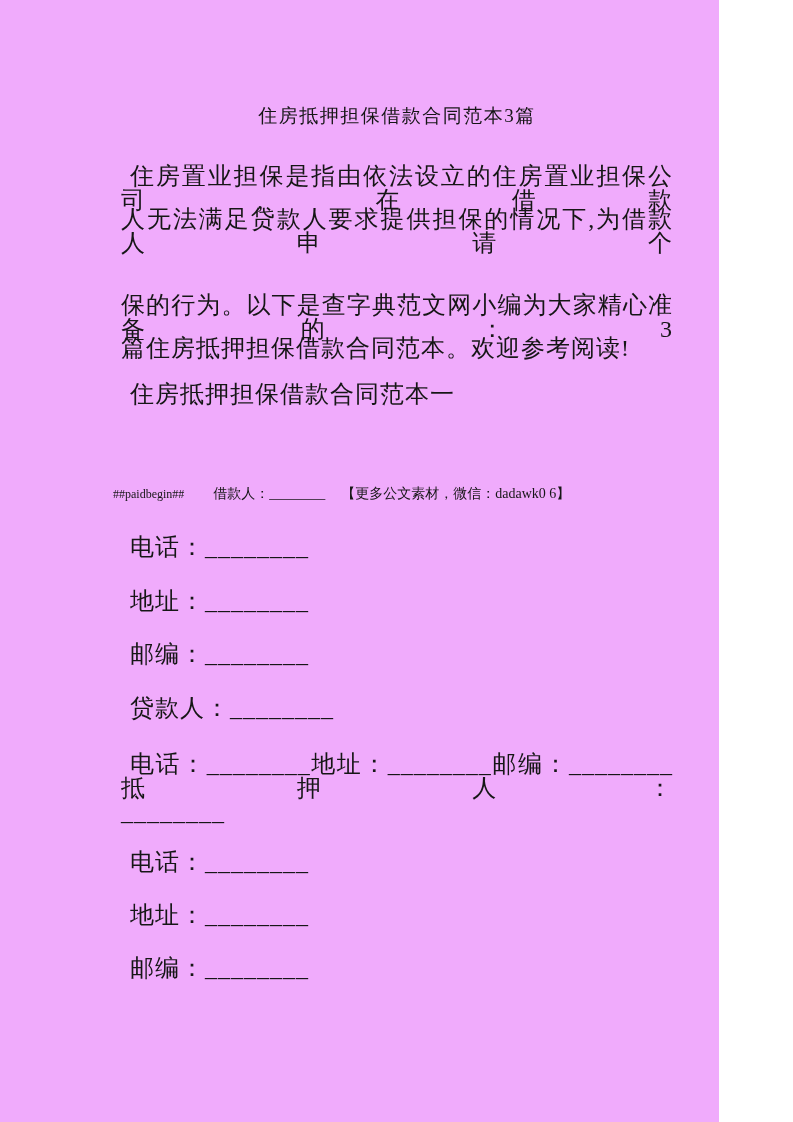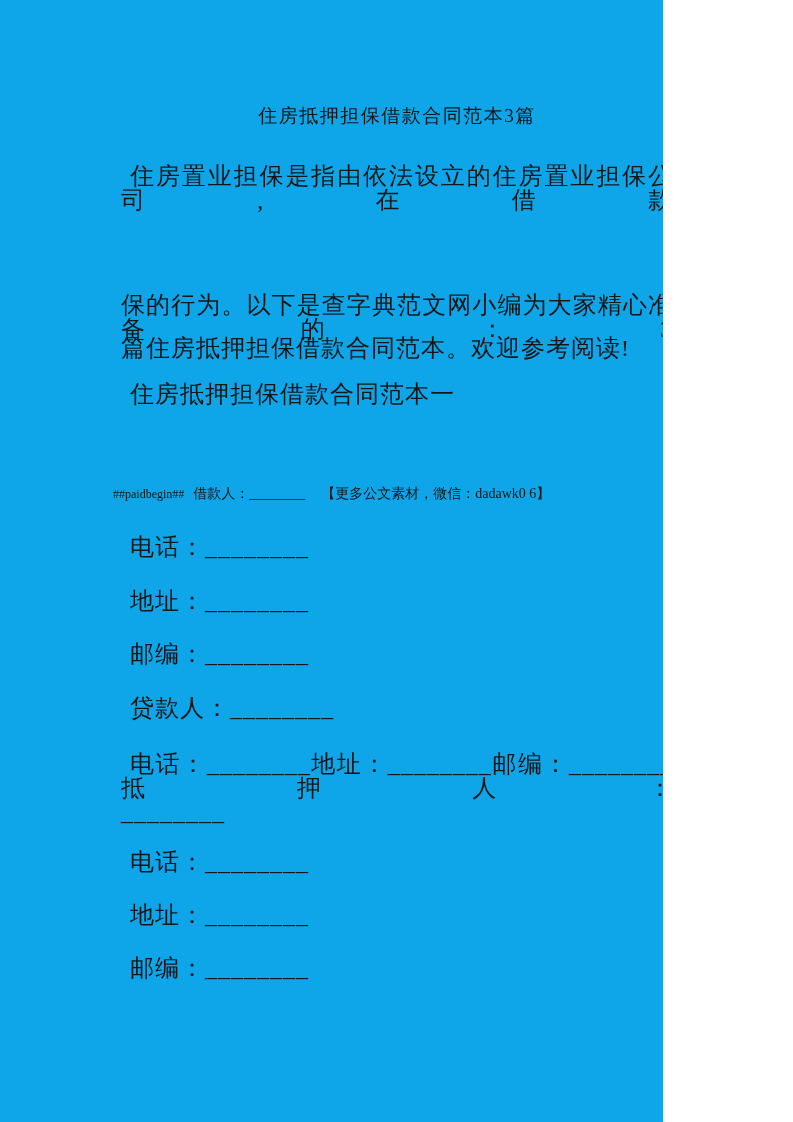--- a/index.html
+++ b/index.html
@@ -3,22 +3,22 @@
 <meta charset="utf-8">
 <style>
   html, body { margin: 0; padding: 0; }
   body {
     width: 793px; height: 1122px;
     background: #ffffff;
     font-family: "Liberation Serif", "DejaVu Serif", serif;
   }
   .page {
     position: relative;
-    width: 663px; height: 1122px;
-    background: #0ea5e9;
+    width: 719px; height: 1122px;
+    background: #f0abfc;
     color: #161616;
     overflow: hidden;
   }
   .ln {
     position: absolute;
     left: 121px;
     width: 552px;
     font-size: 24px;
     line-height: 24px;
     letter-spacing: 1px;
@@ -41,30 +41,31 @@
     font-size: 14px;
     line-height: 18px;
     letter-spacing: 0;
     white-space: nowrap;
   }
   .marker {
     font-family: Liberation Serif, serif;
     font-size: 12px;
     margin-right: 9px;
   }
-  .borrower { margin-right: 16px; }
+  .borrower { margin-right: 16px; margin-left: 20px; }
 </style>
 </head>
 <body>
 
 <div class="page">
 
   <div class="ln title" style="top:104px">住房抵押担保借款合同范本3篇</div>
 
   <div class="ln just indent" style="top:164px">住房置业担保是指由依法设立的住房置业担保公司,在借款</div>
+  <div class="ln just" style="top:207px">人无法满足贷款人要求提供担保的情况下,为借款人申请个</div>
   <div class="ln just" style="top:293px">保的行为。以下是查字典范文网小编为大家精心准备的：3</div>
   <div class="ln indent" style="top:382px">住房抵押担保借款合同范本一</div>
 
   <div class="ln" style="top:336px">篇住房抵押担保借款合同范本。欢迎参考阅读!</div>
 
 
   <div class="ln small" style="top:485px">
     <span class="marker">##paidbegin##</span><span class="borrower">借款人：________</span><span>【更多公文素材，微信：dadawk0 6】</span>
   </div>
 

